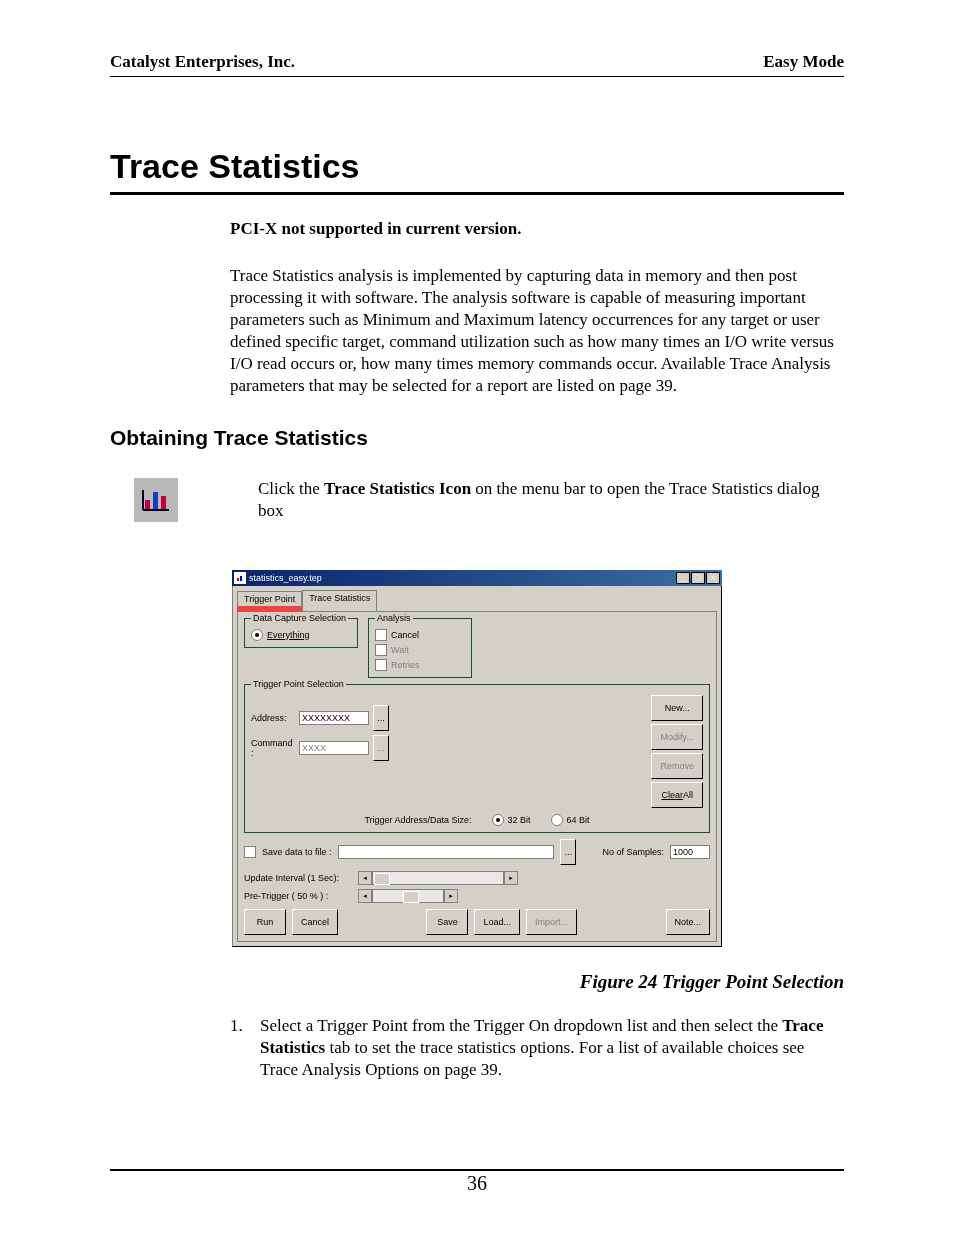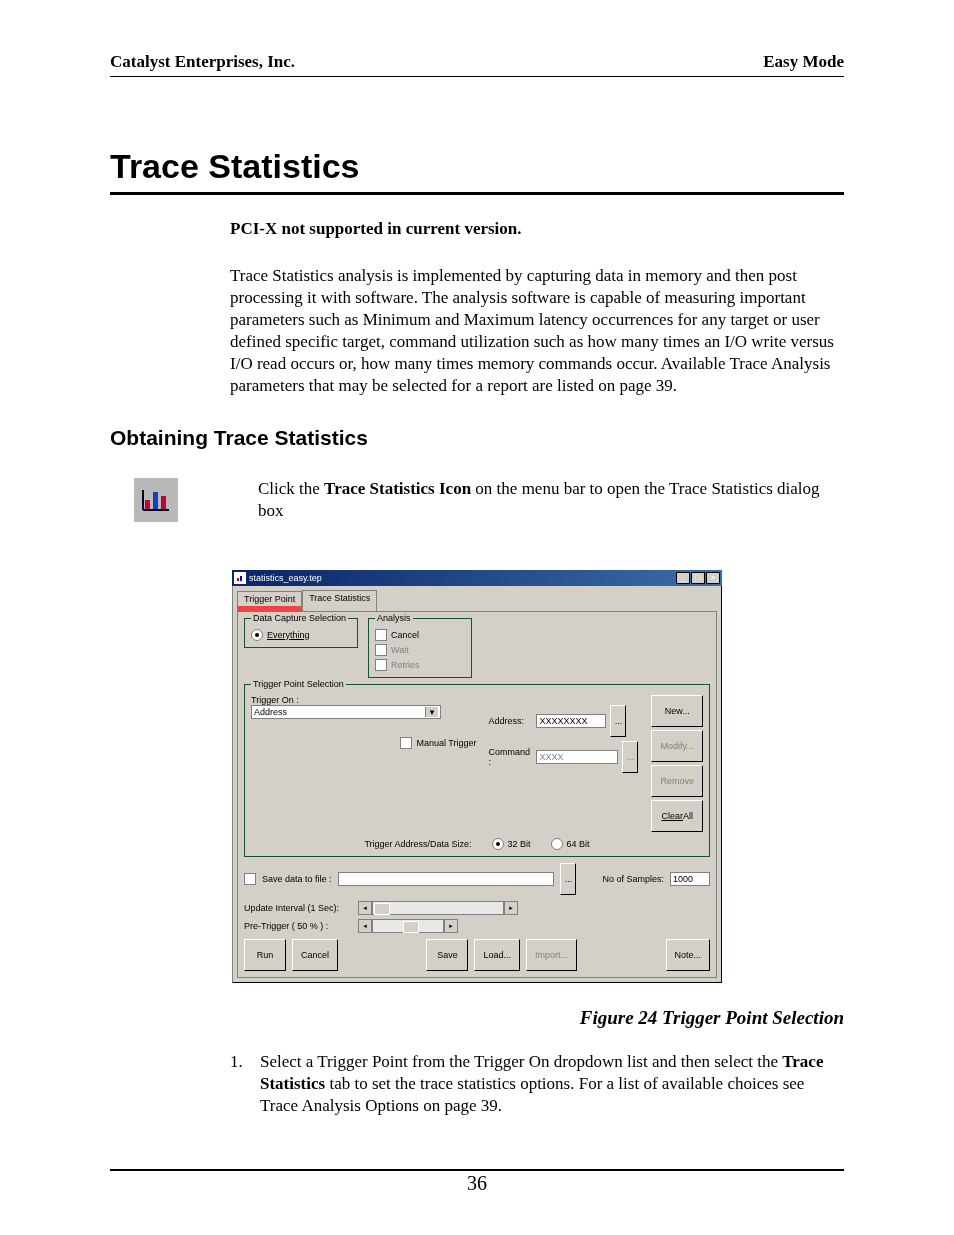--- a/index.html
+++ b/index.html
@@ -134,21 +134,21 @@
     background:#fff; border:1px solid #808080; height:14px; font-size:9px;
     padding:0 2px; box-sizing:border-box;
   }
   .win-select {
     background:#fff; border:1px solid #808080; height:14px; font-size:9px;
     padding:0 2px; box-sizing:border-box; display:flex; align-items:center; justify-content:space-between;
   }
   .drop-arrow { background:#d4d0c8; border-left:1px solid #808080; width:12px; text-align:center;}
   .win-button {
     background:#d4d0c8; border:1px solid #000; border-top-color:#fff; border-left-color:#fff;
-    padding:1px 8px; font-size:9px; height:32px; box-sizing:border-box;
+    padding:1px 8px; font-size:9px; height:26px; box-sizing:border-box;
     display:inline-flex; align-items:center; justify-content:center; min-width:42px;
   }
   .win-button.disabled { color:#808080; }
   .checkbox { width:10px; height:10px; border:1px solid #808080; background:#fff; display:inline-block;}
   .radio { width:10px; height:10px; border:1px solid #808080; border-radius:50%; background:#fff; display:inline-flex; align-items:center; justify-content:center;}
   .radio.checked::after{content:""; width:4px;height:4px;background:#000;border-radius:50%;}
   .disabled-text { color:#808080; }
   .scrollbar-h {
     display:flex; align-items:center; height:14px;
   }
@@ -267,40 +267,29 @@
                 <span class="checkbox"></span>
                 <span>Retries</span>
               </div>
           </div>
           <div style="flex:1;"></div>
         </div>
 
         <div class="group">
           <div class="group-title">Trigger Point Selection</div>
           <div class="flex-between" style="gap:8px;">
-            <div style="flex:1;">
-              <div>Trigger On  :</div>
-              <div class="win-select" style="width:190px;">
-                <span>Address</span>
-                <span class="drop-arrow">▾</span>
-              </div>
-              <div class="row" style="margin-top:18px; justify-content:flex-end; padding-right:4px;">
-                <span class="checkbox"></span>
-                <span>Manual Trigger</span>
-              </div>
-            </div>
             <div style="flex:0 0 155px;">
               <div class="row" style="margin-top:10px;">
                 <span style="width:44px;">Address:</span>
                 <input class="win-input" style="width: 70px;" value="XXXXXXXX">
                 <div class="win-button ellipsis-btn">...</div>
               </div>
               <div class="row" style="margin-top:4px;">
                 <span style="width:44px;">Command :</span>
-                <input class="win-input disabled-text" style="width: 82px;" value="XXXX">
+                <input class="win-input disabled-text" style="width: 70px;" value="XXXX">
                 <div class="win-button ellipsis-btn disabled-ellipsis">...</div>
               </div>
             </div>
             <div style="flex:0 0 50px; display:flex; flex-direction:column; gap:3px;">
               <div class="win-button underline-first">New...</div>
               <div class="win-button disabled underline-first">Modify...</div>
               <div class="win-button disabled underline-first">Remove</div>
               <div class="win-button">
                   <span style="text-decoration:underline">Clear </span>
                   <span>All</span>

